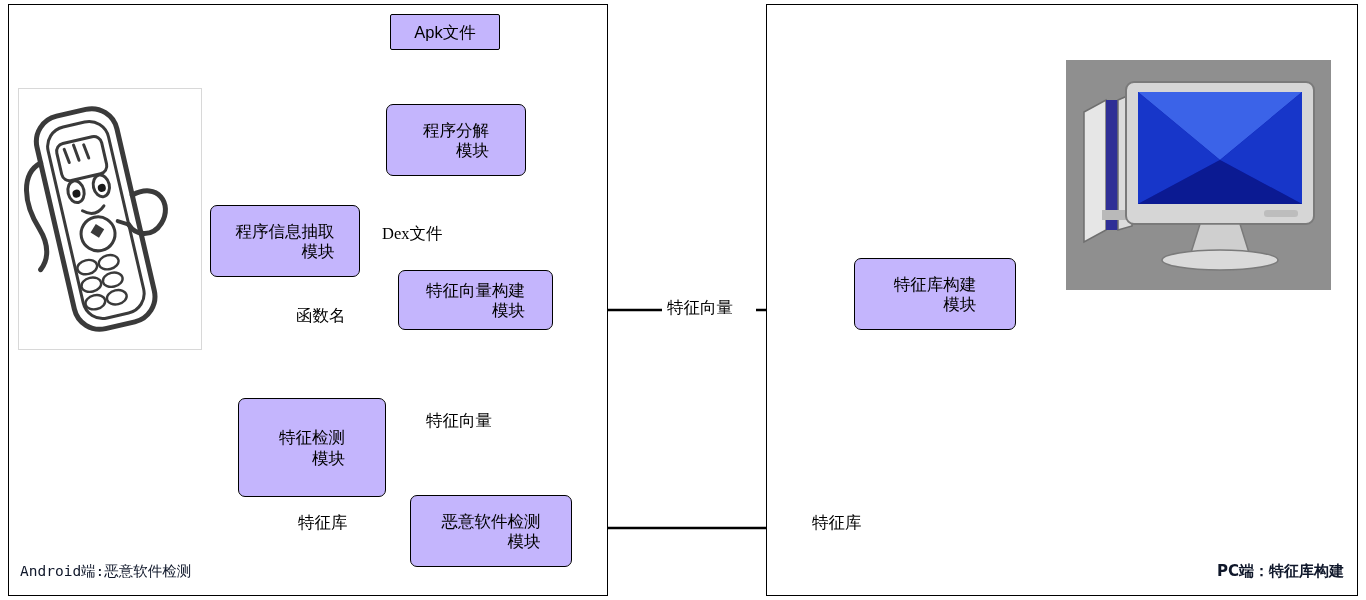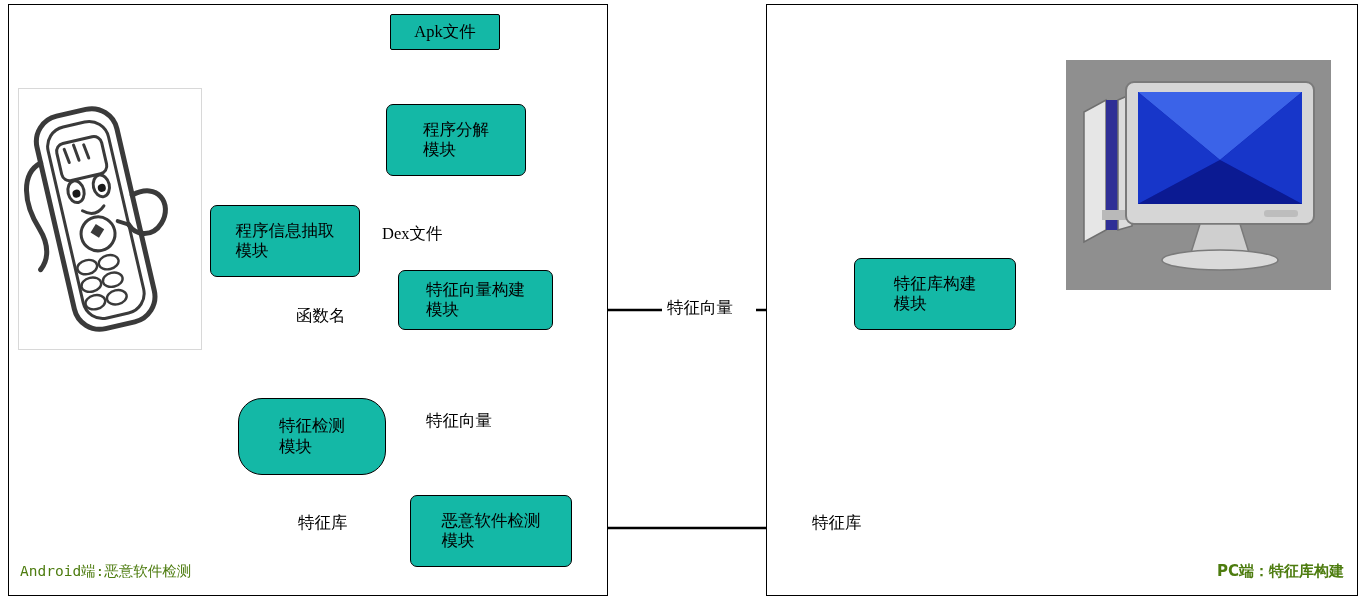--- a/index.html
+++ b/index.html
@@ -25,59 +25,59 @@
     border: 1px solid #000;
     background: #fff;
     box-sizing: border-box;
   }
   #panel-left  { left: 8px;  top: 4px; width: 600px; height: 592px; }
   #panel-right { left: 766px; top: 4px; width: 592px; height: 592px; }
 
   .panel-caption {
     position: absolute;
     font-size: 15px;
-    color: #4d7c0f;
+    color: #0f172a;
     white-space: nowrap;
   }
   #caption-left {
     left: 20px; top: 562px;
     font-family: "DejaVu Sans Mono", monospace;
     font-size: 14.5px;
   }
   #caption-right {
     right: 22px; top: 562px;
     font-family: "DejaVu Sans", sans-serif;
     font-weight: bold;
     font-size: 15px;
   }
 
   .node {
     position: absolute;
     border: 1px solid #000;
     border-radius: 7px;
-    background: #14b8a6;
+    background: #c4b5fd;
     box-sizing: border-box;
     display: flex;
     align-items: center;
     justify-content: center;
-    text-align: left;
-    font-family: Liberation Serif, serif;
+    text-align: right;
+    font-family: Liberation Sans, sans-serif;
     font-size: 16.5px;
     line-height: 1.22;
     color: #000;
     white-space: pre-line;
     padding: 2px;
   }
   .node.sharp { border-radius: 2px; }
 
   #node-apk       { left: 390px; top: 14px;  width: 110px; height: 36px; }
   #node-decomp    { left: 386px; top: 104px; width: 140px; height: 72px; }
   #node-extract   { left: 210px; top: 205px; width: 150px; height: 72px; }
   #node-vector    { left: 398px; top: 270px; width: 155px; height: 60px; }
-  #node-detect    { left: 238px; top: 398px; width: 148px; height: 77px; border-radius: 24px; }
+  #node-detect    { left: 238px; top: 398px; width: 148px; height: 99px; }
   #node-update    { left: 410px; top: 495px; width: 162px; height: 72px; }
   #node-build     { left: 854px; top: 258px; width: 162px; height: 72px; }
 
   .edge-label {
     position: absolute;
     font-family: "DejaVu Sans", sans-serif;
     font-size: 16.5px;
     color: #000;
     background: #fff;
     padding: 0 2px;

